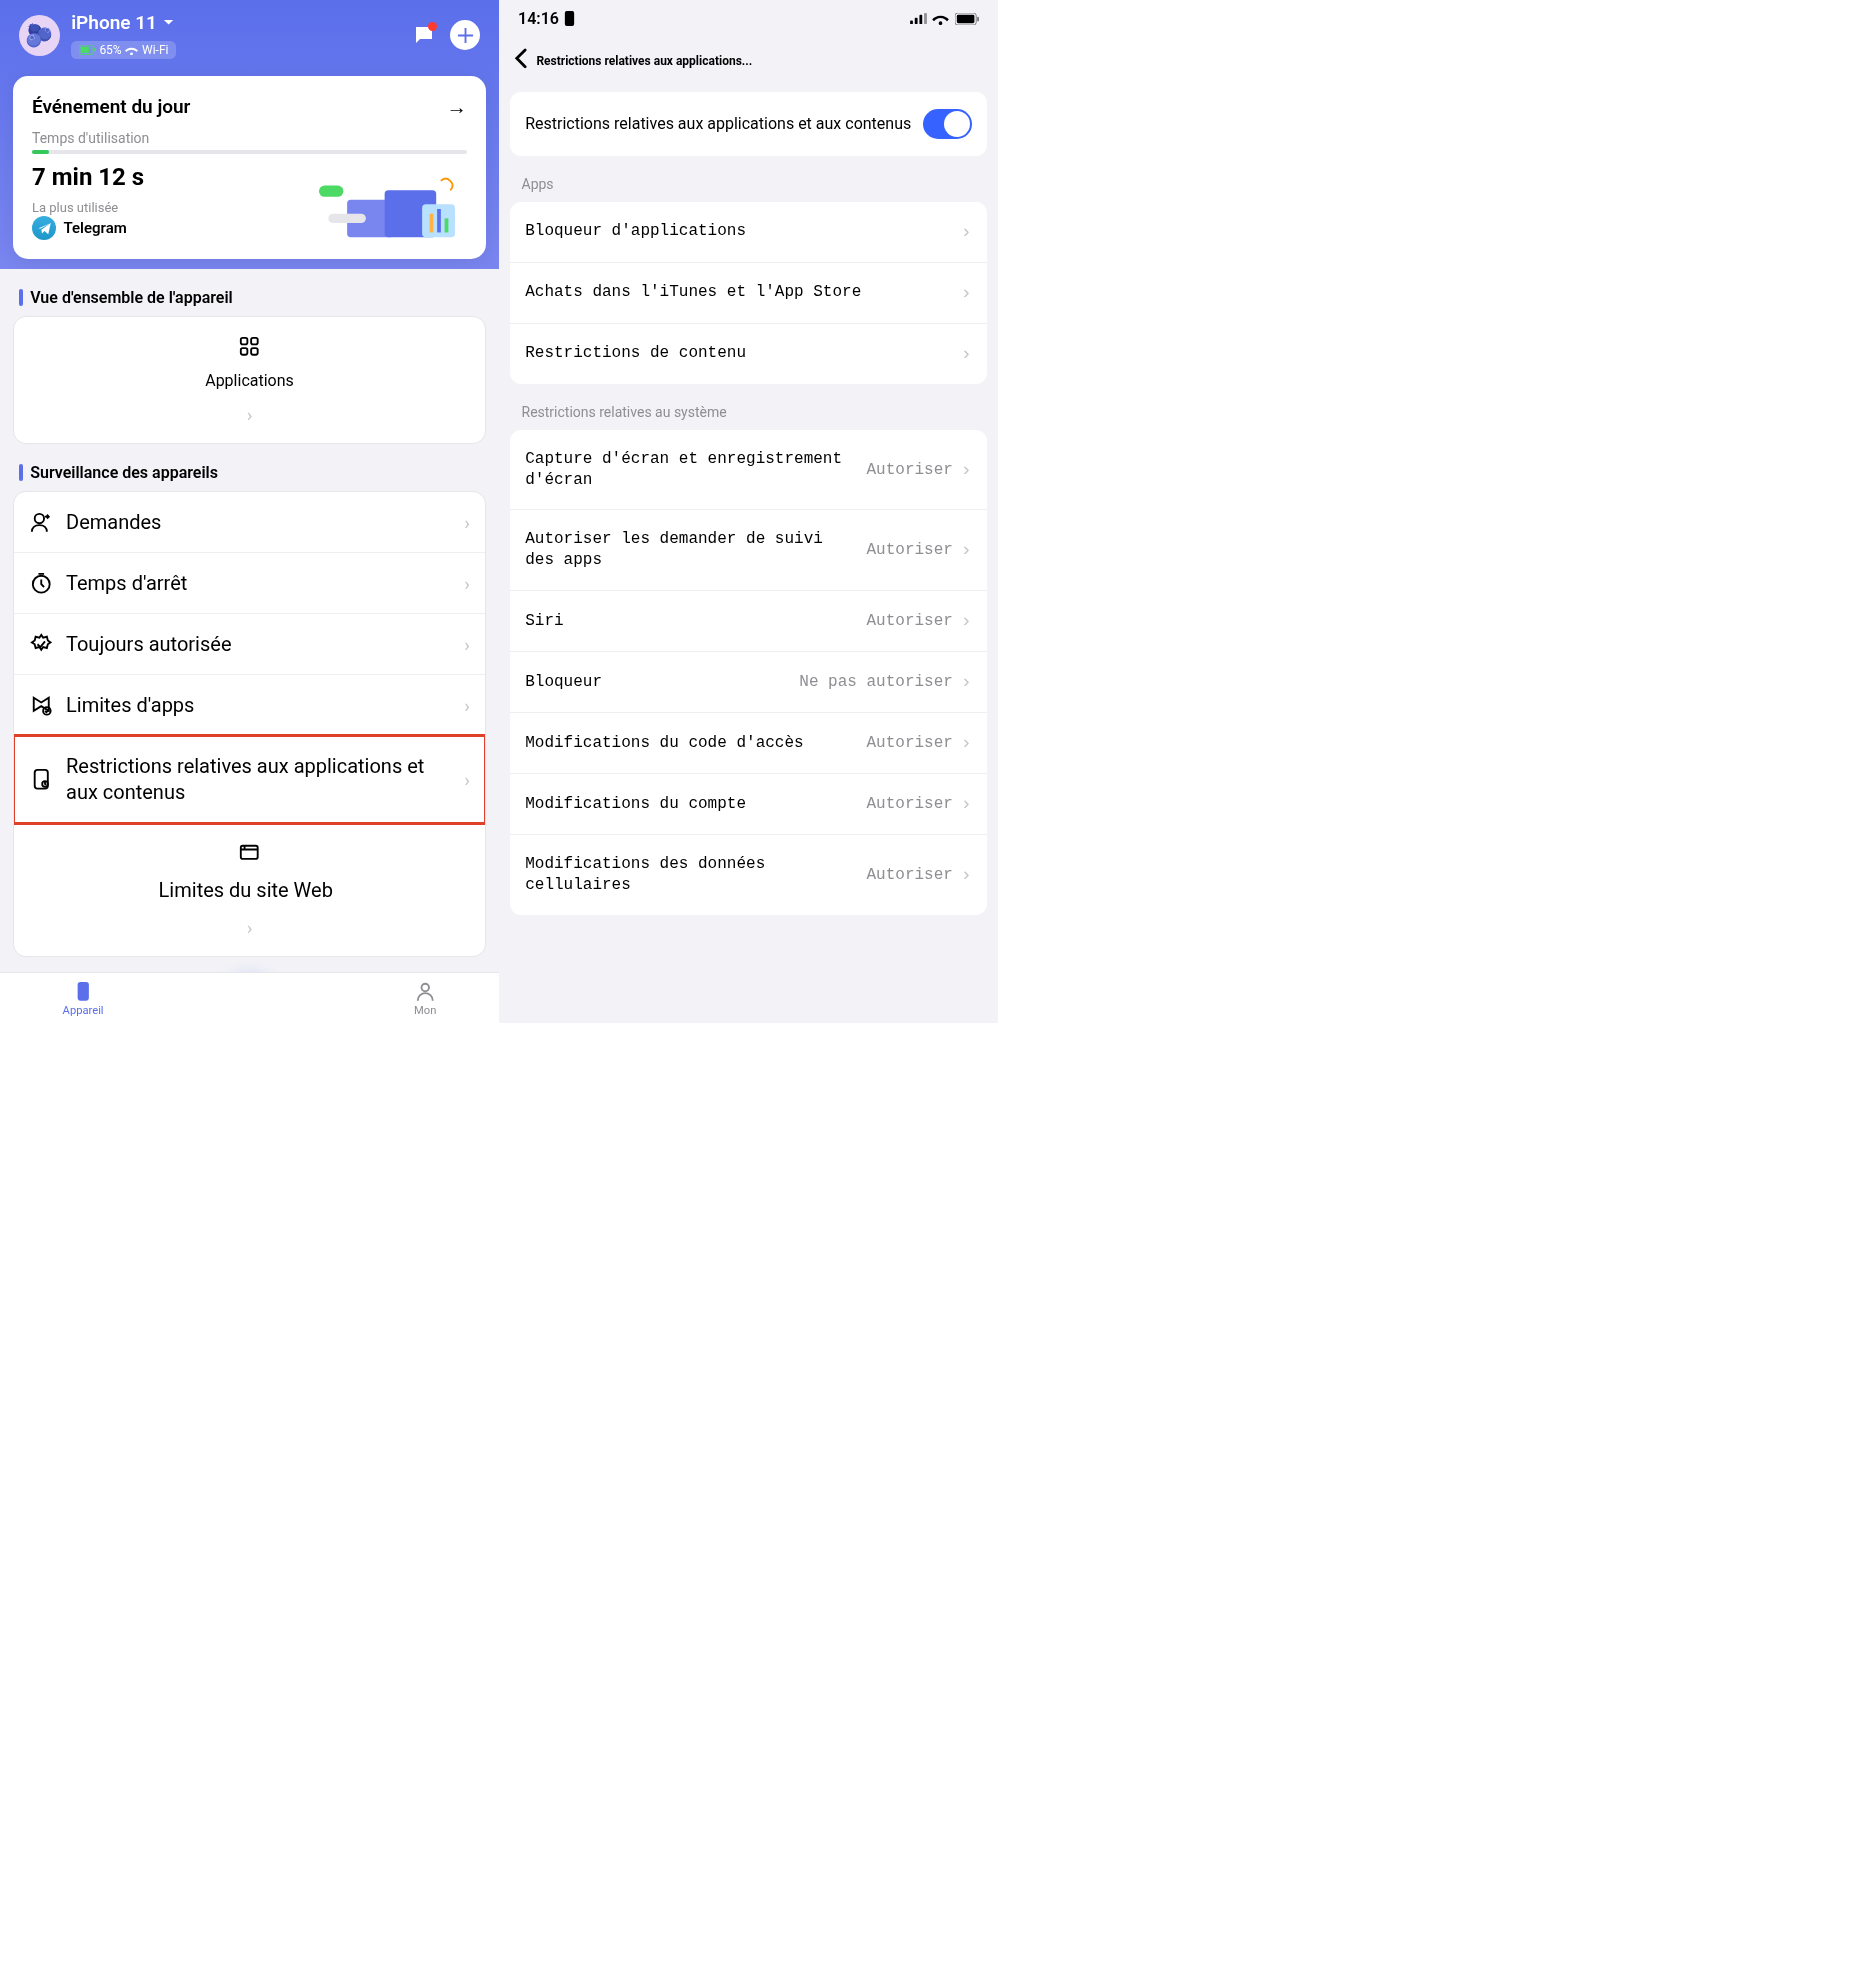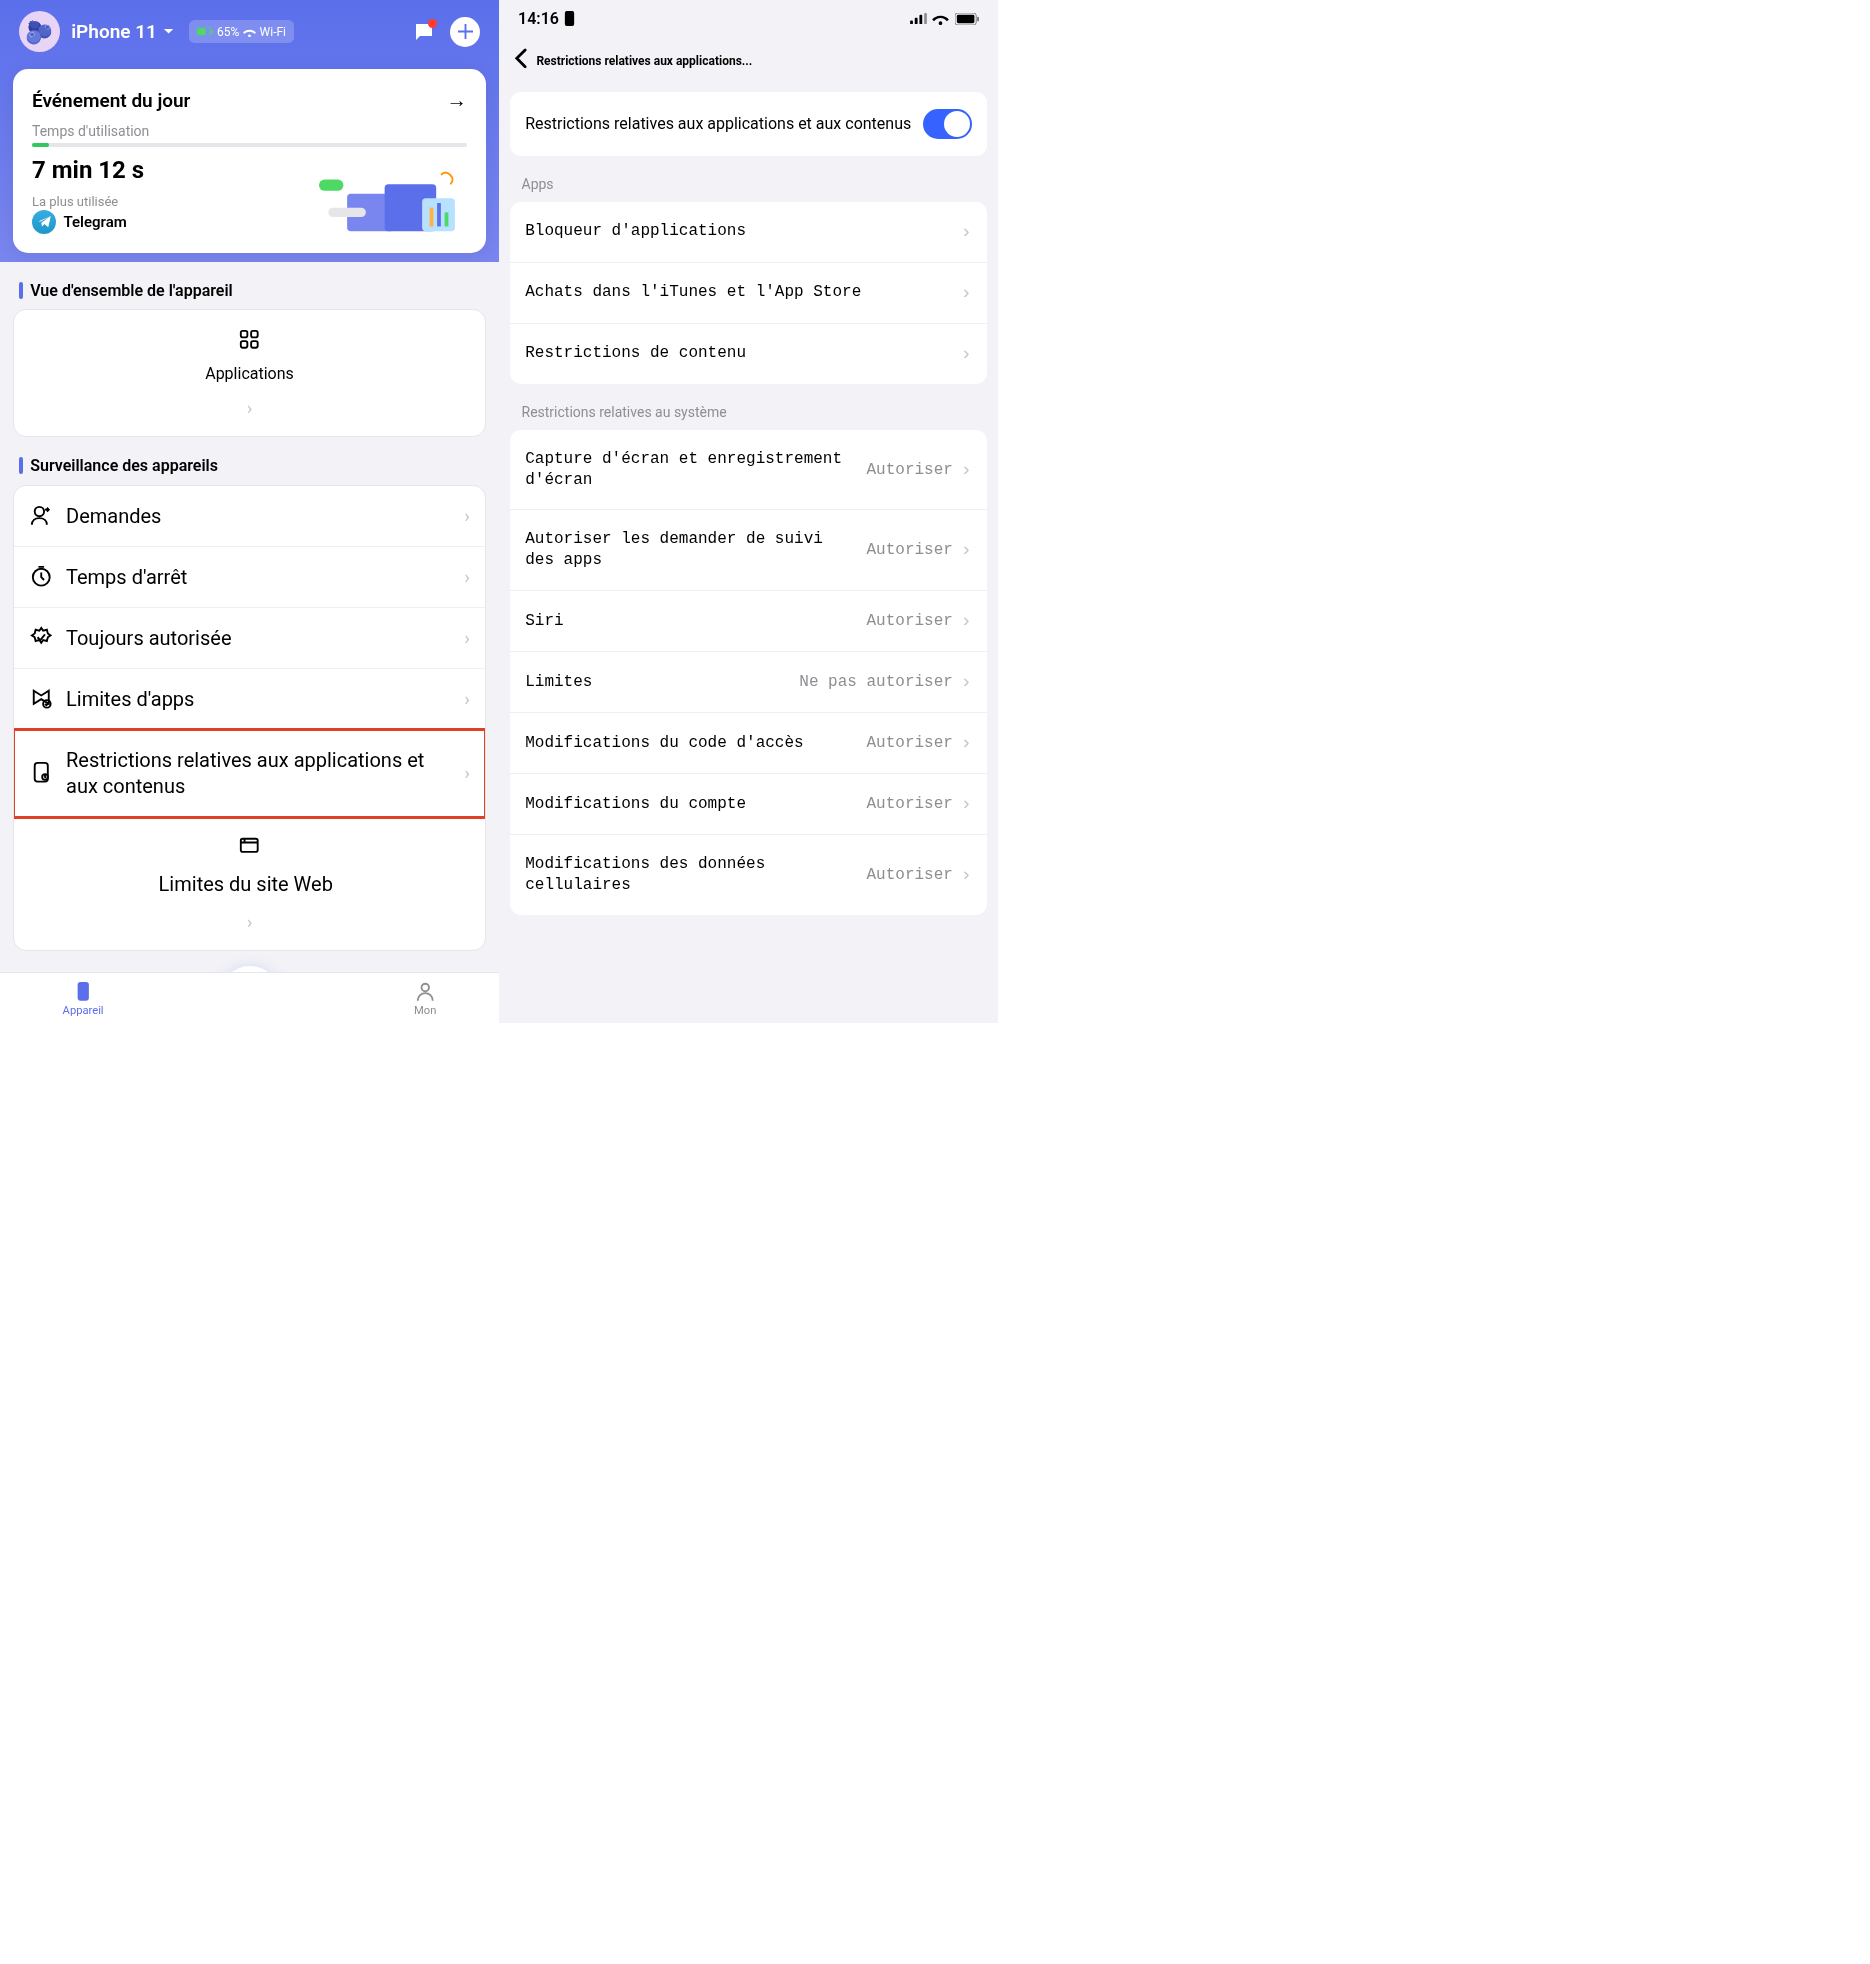--- a/index.html
+++ b/index.html
@@ -13,21 +13,21 @@
 .status-left-light { color: #fff; display: flex; align-items: center; gap: 3.7px; }
 .status-left-dark { color: #000; display: flex; align-items: center; gap: 3.7px; }
 .status-right { display: flex; align-items: center; gap: 5.6px; }
 .status-right-light svg { color: #fff; }
 .status-right-dark svg { color: #000; }
 
 
 .profile-header { display: flex; align-items: center; justify-content: space-between; padding: 11.2px 19px 17px; }
 .profile-left { display: flex; align-items: center; gap: 11.2px; }
 .avatar { width: 41px; height: 41px; border-radius: 50%; background: #e8d5f5; display: flex; align-items: center; justify-content: center; font-size: 22.5px; }
-.device-info { display: flex; flex-direction: row; gap: 15px; }
+.device-info { display: flex; flex-direction: column; gap: 7px; }
 .device-name { color: #fff; font-size: 19px; font-weight: 600; display: flex; align-items: center; gap: 5.6px; }
 .device-status { display: flex; align-items: center; gap: 3.7px; background: rgba(255,255,255,0.2); padding: 1.9px 7.5px; border-radius: 5.6px; color: #fff; font-size: 12px; }
 .header-actions { display: flex; align-items: center; gap: 11.2px; }
 .chat-btn { position: relative; width: 30px; height: 30px; display: flex; align-items: center; justify-content: center; color: #fff; }
 .chat-badge { position: absolute; top: 1.9px; right: 1.9px; width: 9.4px; height: 9.4px; background: #ff3b30; border-radius: 50%; }
 .plus-btn { width: 30px; height: 30px; border-radius: 50%; background: #fff; display: flex; align-items: center; justify-content: center; color: #5b6feb; font-size: 19px; font-weight: 600; }
 
 
 .event-card { background: #fff; margin: 0 13px; border-radius: 15px; padding: 19px; box-shadow: 0 3.7px 19px rgba(0,0,0,0.08); position: relative; }
 .event-header { display: flex; justify-content: space-between; align-items: center; margin-bottom: 11.2px; }
@@ -354,21 +354,21 @@
     <div class="setting-label">Autoriser les demander de suivi des apps</div>
     <div class="setting-value">Autoriser</div>
     <div class="setting-chevron">›</div>
   </div>
         <div class="setting-row">
     <div class="setting-label">Siri</div>
     <div class="setting-value">Autoriser</div>
     <div class="setting-chevron">›</div>
   </div>
         <div class="setting-row">
-    <div class="setting-label">Limites</div>
+    <div class="setting-label">Bloqueur</div>
     <div class="setting-value">Ne pas autoriser</div>
     <div class="setting-chevron">›</div>
   </div>
         <div class="setting-row">
     <div class="setting-label">Modifications du code d'accès</div>
     <div class="setting-value">Autoriser</div>
     <div class="setting-chevron">›</div>
   </div>
         <div class="setting-row">
     <div class="setting-label">Modifications du compte</div>

